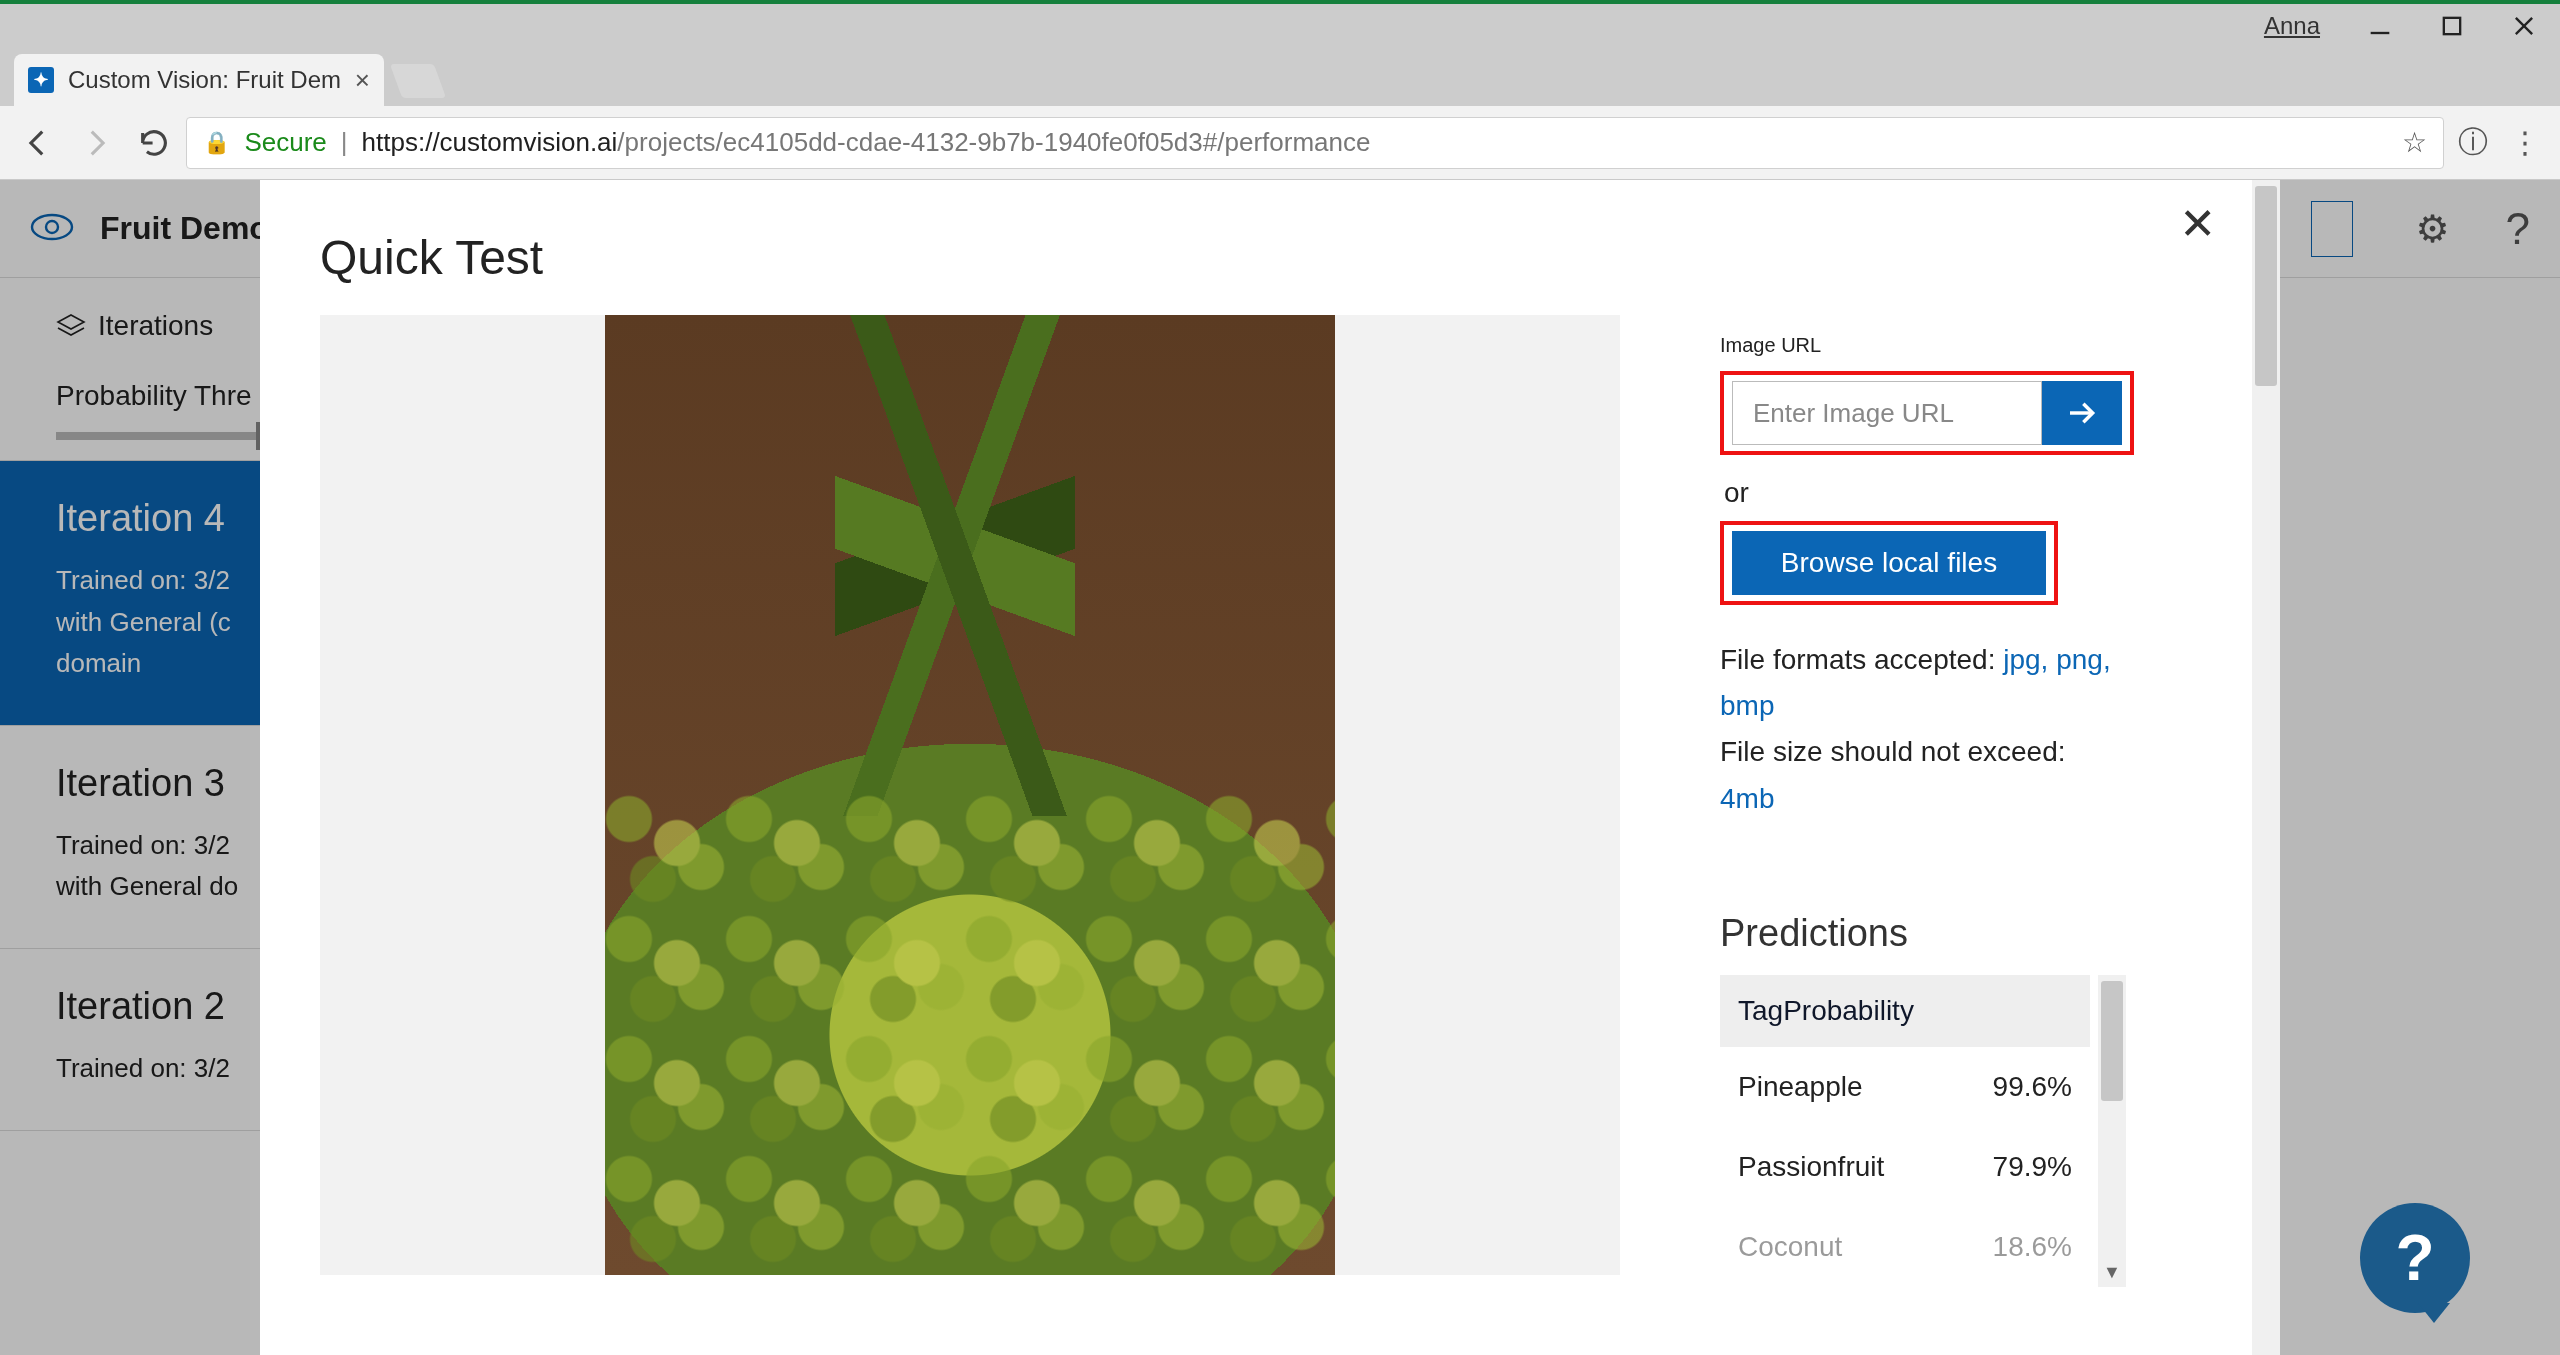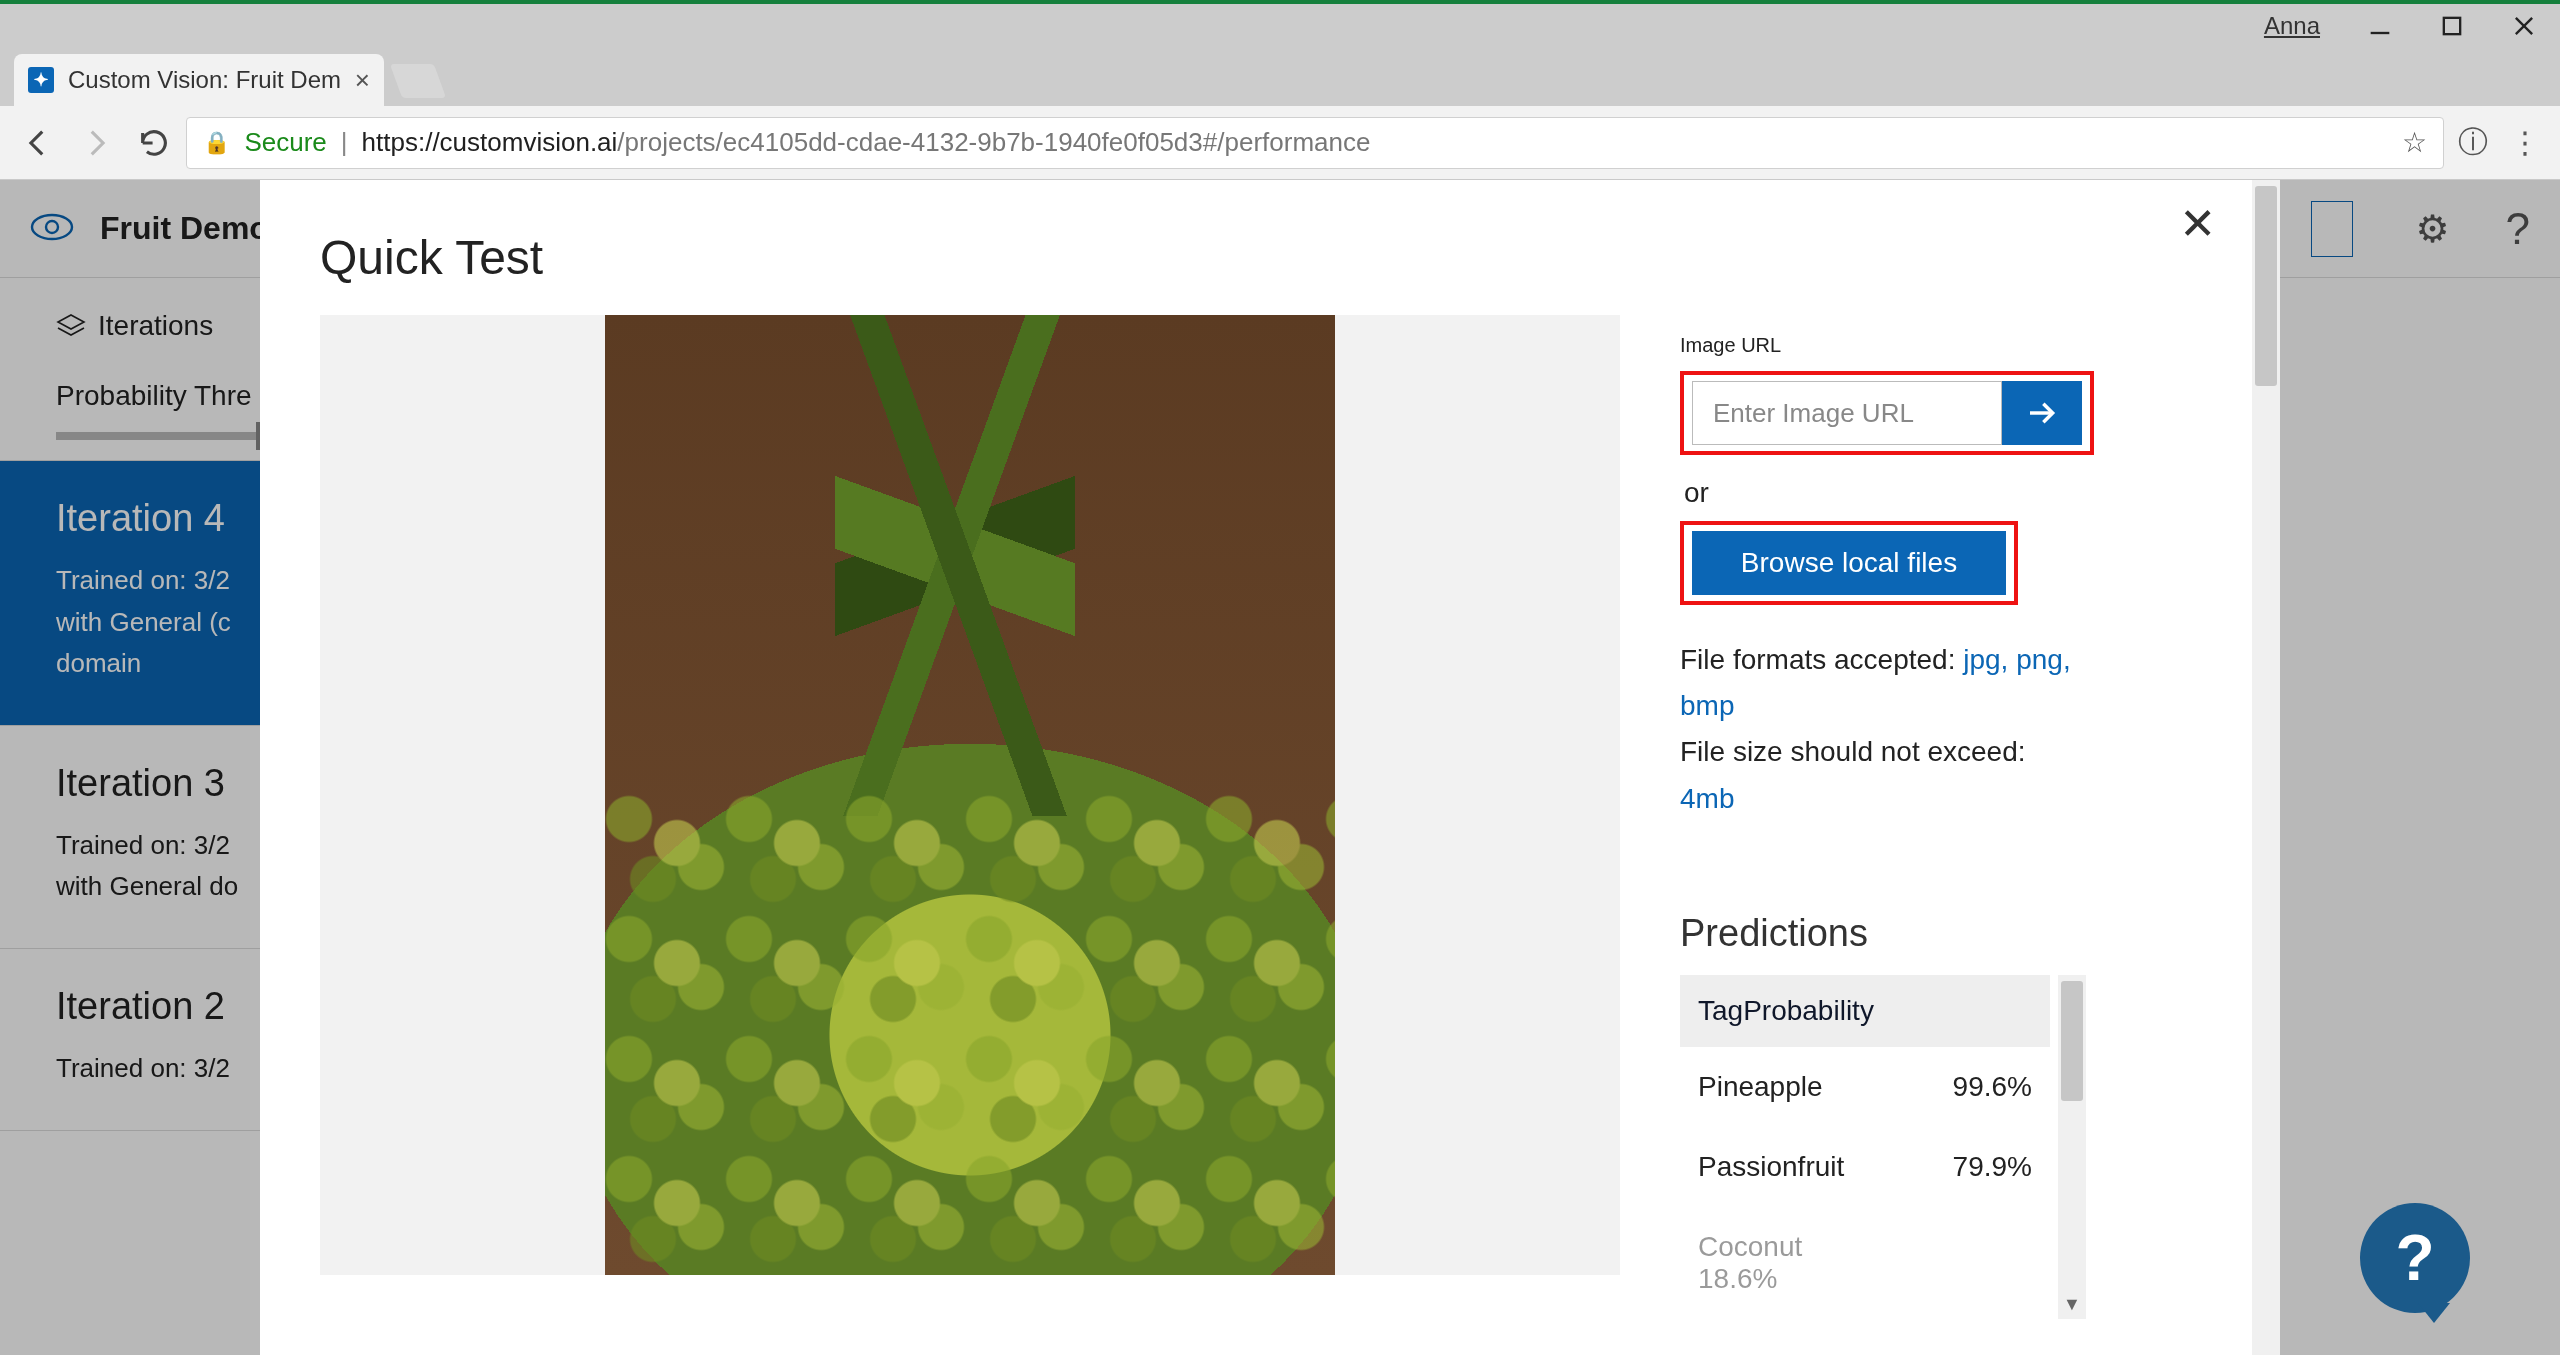--- a/index.html
+++ b/index.html
@@ -72,21 +72,21 @@
 
 .iter-item { padding:36px 56px 40px; border-bottom:1px solid #ddd; }
 .iter-item.active { background:#0b66b5; color:#fff; }
 .iter-item h3 { font-size:38px; font-weight:400; margin-bottom:20px; }
 .iter-item p { font-size:26px; line-height:1.6; }
 .iter-item.inactive { color:#222; }
 
 
 .modal {
   position:absolute; left:260px; top:0; width:2020px; height:1175px; background:#fff; z-index:10;
-  display:flex; flex-direction:row; padding:50px 50px 4px 60px;
+  display:flex; flex-direction:row; padding:50px 50px 4px 60px;gap:40px;
 }
 .modal-scrollbar { position:absolute; right:0; top:0; width:28px; height:100%; background:#f0f0f0; }
 .modal-scrollbar .thumb { position:absolute; top:6px; left:3px; right:3px; height:200px; background:#c6c6c6; border-radius:3px; }
 
 .modal-left { width:1310px; }
 .modal-title { font-size:48px; font-weight:300; color:#222; margin-bottom:30px; }
 .image-zone {
   width:1300px; height:960px; background:#f2f2f2; display:flex; align-items:flex-start; justify-content:center;
 }
 .pineapple {
@@ -139,21 +139,21 @@
   display:flex; align-items:center; justify-content:center;
 }
 
 .filefmt { font-size:28px; color:#222; margin-top:32px; line-height:1.65; max-width:420px; }
 .filefmt .link { color:#0b66b5; }
 
 .predictions-h { font-size:38px; color:#333; font-weight:300; margin-top:90px; }
 .pred-table { margin-top:20px; width:370px; position:relative; }
 .pred-head { display:flex; justify-content:flex-start; padding:20px 18px; background:#eee; font-size:28px; color:#0f172a; }
 .pred-row { display:flex; justify-content:space-between; padding:24px 18px; font-size:28px; color:#222; }
-.pred-row.fade { opacity:.45;flex-direction:column; }
+.pred-row.fade { opacity:.45; }
 .pred-scroll { position:absolute; right:-36px; top:0; width:28px; height:100%; background:#f0f0f0; }
 .pred-scroll .pthumb { position:absolute; top:6px; left:3px; right:3px; height:120px; background:#c6c6c6; border-radius:3px; }
 .pred-scroll .parrd { position:absolute; bottom:4px; left:0; right:0; text-align:center; color:#666; font-size:18px; }
 
 
 .help-bubble {
   position:absolute; right:90px; bottom:42px; width:110px; height:110px; border-radius:55px;
   background:#1b5a8a; z-index:20; display:flex; align-items:center; justify-content:center;
 }
 .help-bubble span { color:#fff; font-size:64px; font-weight:bold; }

